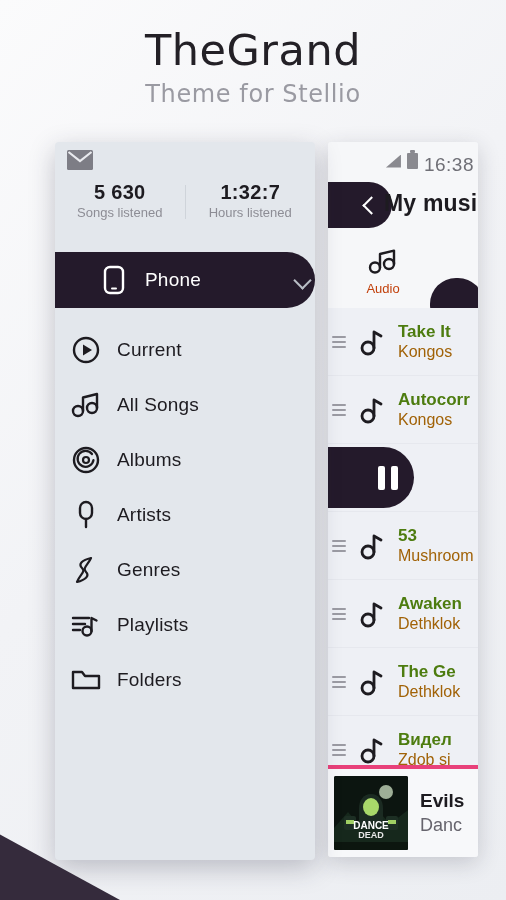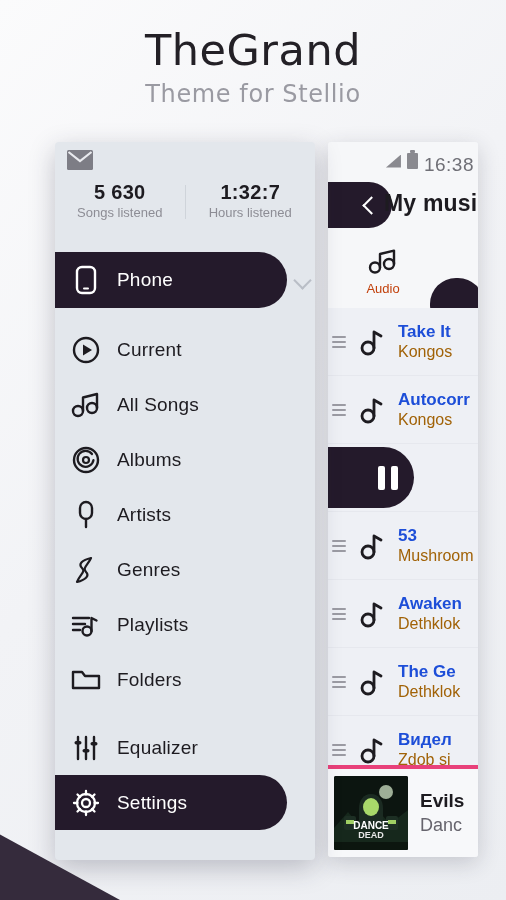--- a/index.html
+++ b/index.html
@@ -84,21 +84,21 @@
     position:relative;height:67px;display:flex;align-items:center;
     border-bottom:1px solid #e6e8ee;
   }
   .drag-handle{width:18px;margin-left:4px;display:flex;flex-direction:column;gap:3px;}
   .drag-handle i{display:block;height:2px;background:#9b9ba3;border-radius:1px;}
   .drag-handle i:nth-child(1){width:14px;}
   .drag-handle i:nth-child(2){width:14px;}
   .drag-handle i:nth-child(3){width:14px;}
   .song-icon{width:46px;display:flex;align-items:center;justify-content:center;}
   .song-text{flex:1;overflow:hidden;white-space:nowrap;padding-left:2px;}
-  .song-title{font-size:17px;font-weight:700;color:#1d4ed8;line-height:20px;}
+  .song-title{font-size:17px;font-weight:700;color:#4d7c0f;line-height:20px;}
   .song-artist{font-size:16px;color:#a16207;line-height:20px;}
   .song-row.playing{background:#eef0f5;}
   .play-pill{
     position:absolute;left:-34px;top:3px;width:104px;height:61px;
     background:#241a2b;border-radius:31px;
     display:flex;align-items:center;justify-content:flex-end;padding-right:16px;
   }
   .pause-glyph{display:flex;gap:6px;}
   .pause-glyph i{display:block;width:7px;height:24px;background:#fff;border-radius:2px;}
   .song-row.playing .song-text{padding-left:26px;}
@@ -137,21 +137,21 @@
   .nav-item{
     position:relative;height:55px;display:flex;align-items:center;
   }
   .nav-item .ico{width:62px;display:flex;align-items:center;justify-content:center;}
   .nav-item .lbl{font-size:19px;color:#1d1b20;letter-spacing:.2px;}
   .nav-item.selected{
     background:#241a2b;border-radius:0 28px 28px 0;
     width:232px;
   }
   .nav-item.selected .lbl{color:#ffffff;}
-  #phone-item{margin-top:2px;height:56px;}
+  #phone-item{margin-top:2px;height:56px;padding-left:28px;}
   #phone-chevron{
     position:absolute;right:6px;top:22px;width:11px;height:11px;
     border-left:2px solid #b9bec6;border-bottom:2px solid #b9bec6;
     transform:rotate(-45deg);
   }
   .nav-gap{height:14px;}
   #nav-bottom{position:absolute;left:0;bottom:30px;width:260px;}
 </style>
 </head>
 <body>
@@ -448,44 +448,18 @@
         <span class="ico">
           <svg width="30" height="24" viewBox="0 0 30 24">
             <path d="M2 20V4h9l3 4h14v12z" fill="none" stroke="#1d1b20" stroke-width="2.4" stroke-linejoin="round"></path>
           </svg>
         </span>
         <span class="lbl">Folders</span>
       </div>
 
     </div>
 
-    <div id="nav-bottom">
-      <div class="nav-item">
-        <span class="ico">
-          <svg width="28" height="26" viewBox="0 0 28 26">
-            <path d="M6 2v22M14 2v22M22 2v22" fill="none" stroke="#1d1b20" stroke-width="2.4" stroke-linecap="round"></path>
-            <rect x="2.5" y="6" width="7" height="3.4" rx="1.7" fill="#1d1b20"></rect>
-            <rect x="10.5" y="14" width="7" height="3.4" rx="1.7" fill="#1d1b20"></rect>
-            <rect x="18.5" y="7" width="7" height="3.4" rx="1.7" fill="#1d1b20"></rect>
-          </svg>
-        </span>
-        <span class="lbl">Equalizer</span>
-      </div>
-
-      <div class="nav-item selected">
-        <span class="ico">
-          <svg width="28" height="28" viewBox="0 0 28 28">
-            <g stroke="#ffffff" stroke-width="2.3" fill="none">
-              <circle cx="14" cy="14" r="9"></circle>
-              <circle cx="14" cy="14" r="4"></circle>
-              <path d="M14 2v3.5M14 22.5V26M2 14h3.5M22.5 14H26M5.5 5.5l2.5 2.5M20 20l2.5 2.5M22.5 5.5L20 8M8 20l-2.5 2.5" stroke-linecap="round"></path>
-            </g>
-          </svg>
-        </span>
-        <span class="lbl">Settings</span>
-      </div>
-    </div>
 
   </div>
 
 </div>
 
 <div id="corner-decoration"></div>
 
 </body></html>

